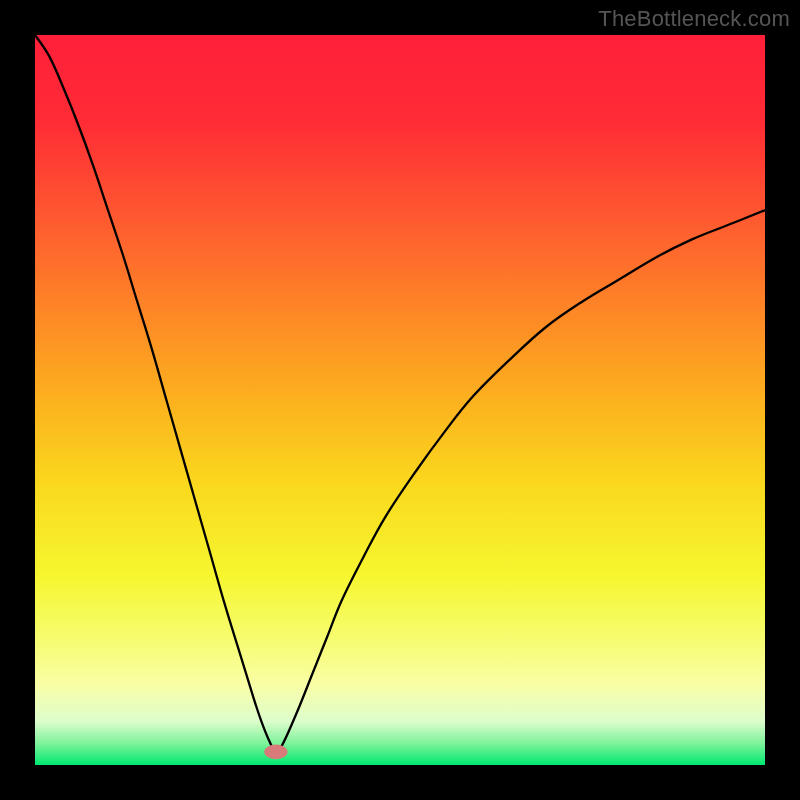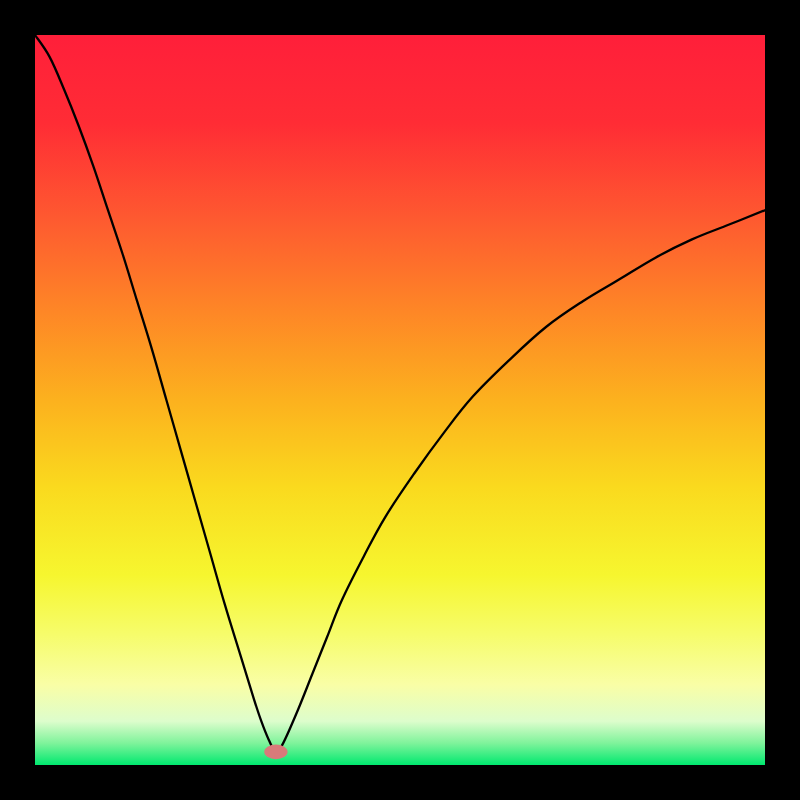--- a/index.html
+++ b/index.html
@@ -56,13 +56,14 @@
             <stop offset="94.00%" stop-color="#ddfdcc"></stop>
             <stop offset="97.00%" stop-color="#7ff39b"></stop>
             <stop offset="100.00%" stop-color="#00e86f"></stop>
           </linearGradient>
       </defs>
       <rect x="0" y="0" width="730" height="730" fill="url(#bg-grad)"></rect>
       <path id="curve" fill="none" stroke="#000000" stroke-width="2.3" stroke-linecap="round" stroke-linejoin="round" d="M 0.00 0.00 C 2.63 3.94 9.34 12.04 14.60 21.90 C 19.86 31.75 23.94 42.27 29.20 54.75 C 34.46 67.23 38.54 77.45 43.80 91.25 C 49.06 105.05 53.14 116.29 58.40 131.40 C 63.66 146.51 67.74 159.43 73.00 175.20 C 78.26 190.97 82.34 202.58 87.60 219.00 C 92.86 235.43 96.94 249.37 102.20 266.45 C 107.46 283.53 111.54 296.16 116.80 313.90 C 122.06 331.64 126.14 346.60 131.40 365.00 C 136.66 383.40 140.74 397.70 146.00 416.10 C 151.26 434.50 155.34 448.80 160.60 467.20 C 165.86 485.60 169.94 499.90 175.20 518.30 C 180.46 536.70 184.54 551.66 189.80 569.40 C 195.06 587.14 199.14 599.77 204.40 616.85 C 209.66 633.93 215.06 651.82 219.00 664.30 C 222.94 676.78 223.67 678.97 226.30 686.20 C 228.93 693.43 230.97 698.93 233.60 704.45 C 236.23 709.97 238.27 716.20 240.90 716.86 C 243.53 717.52 244.26 715.59 248.20 708.10 C 252.14 700.61 257.54 687.73 262.80 675.25 C 268.06 662.77 272.14 651.89 277.40 638.75 C 282.66 625.61 286.74 615.39 292.00 602.25 C 297.26 589.11 300.03 580.20 306.60 565.75 C 313.17 551.30 320.62 537.06 328.50 521.95 C 336.38 506.84 341.20 496.91 350.40 481.80 C 359.60 466.69 369.09 453.11 379.60 438.00 C 390.11 422.89 398.29 411.65 408.80 397.85 C 419.31 384.05 426.17 374.49 438.00 361.35 C 449.83 348.21 461.36 337.33 474.50 324.85 C 487.64 312.37 497.86 302.51 511.00 292.00 C 524.14 281.49 534.36 274.99 547.50 266.45 C 560.64 257.91 570.86 252.43 584.00 244.55 C 597.14 236.67 607.36 229.88 620.50 222.65 C 633.64 215.42 643.86 210.31 657.00 204.40 C 670.14 198.49 680.36 195.06 693.50 189.80 C 706.64 184.54 723.43 177.83 730.00 175.20"></path>
       <ellipse id="marker" fill="#d97a7a" cx="240.90" cy="716.86" rx="11.68" ry="7.30"></ellipse>
     </svg>
   </div>
+  <div class="attrib">TheBottleneck.com</div>
 </div>
 
 </body></html>

